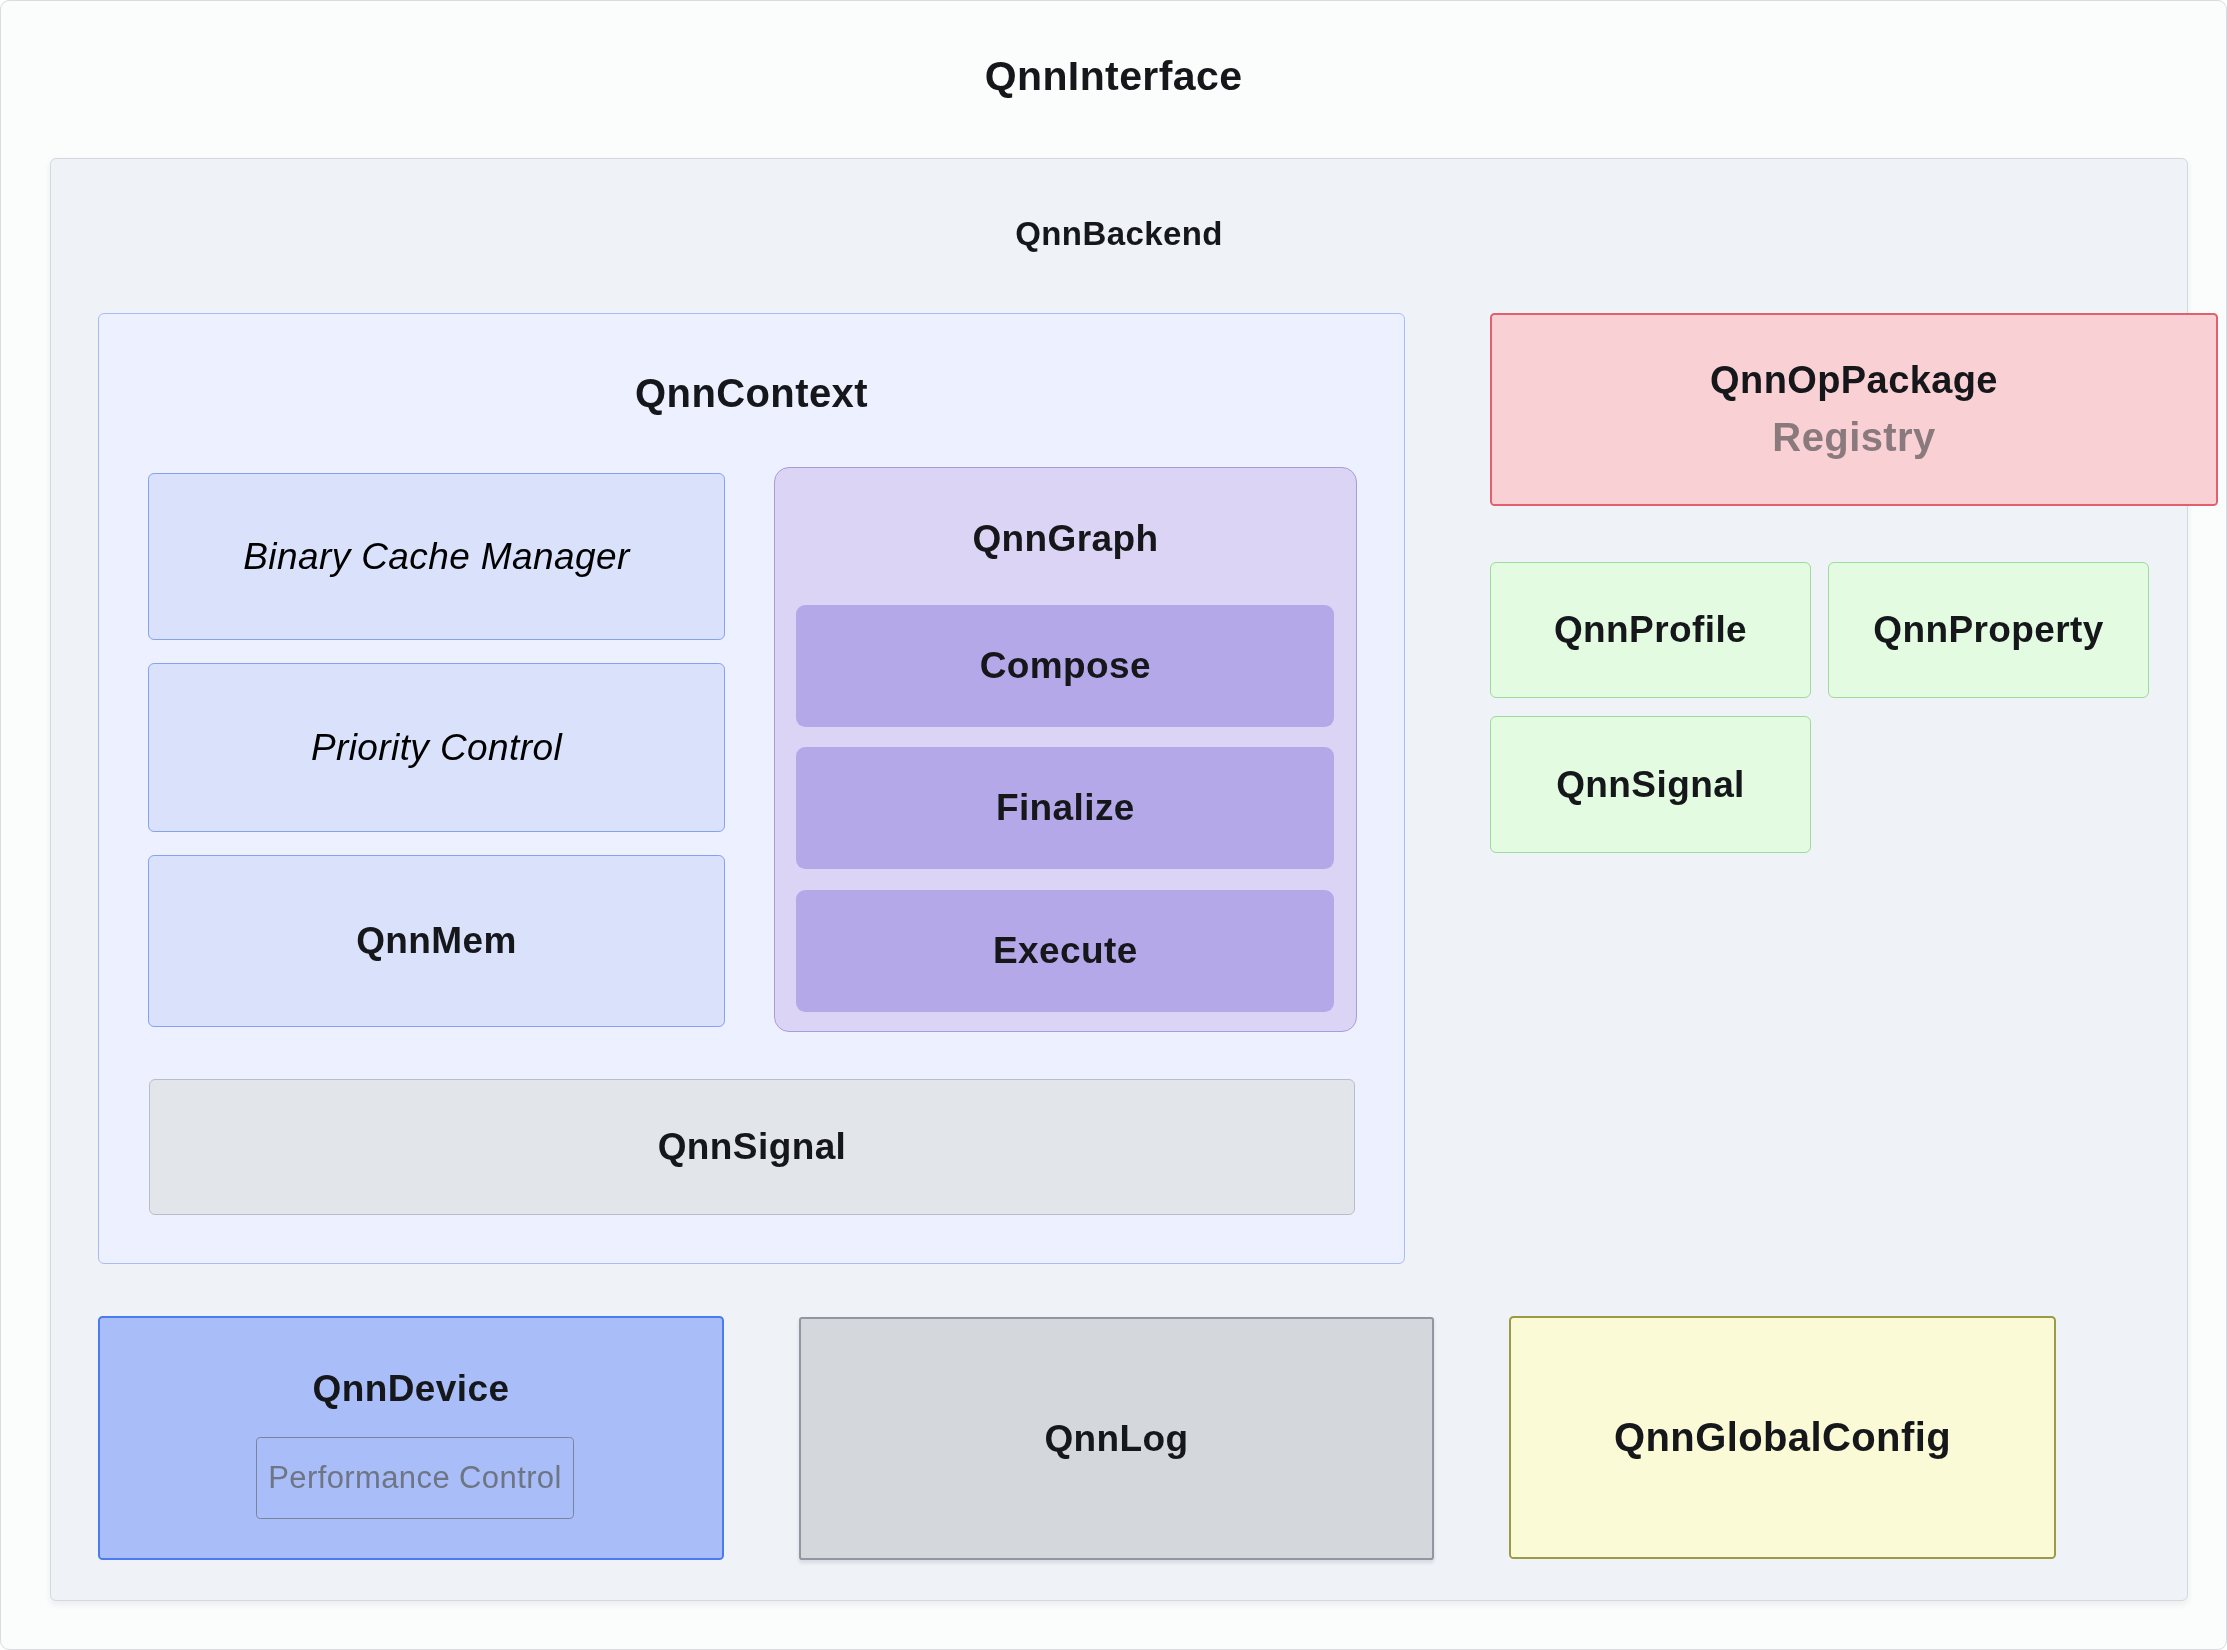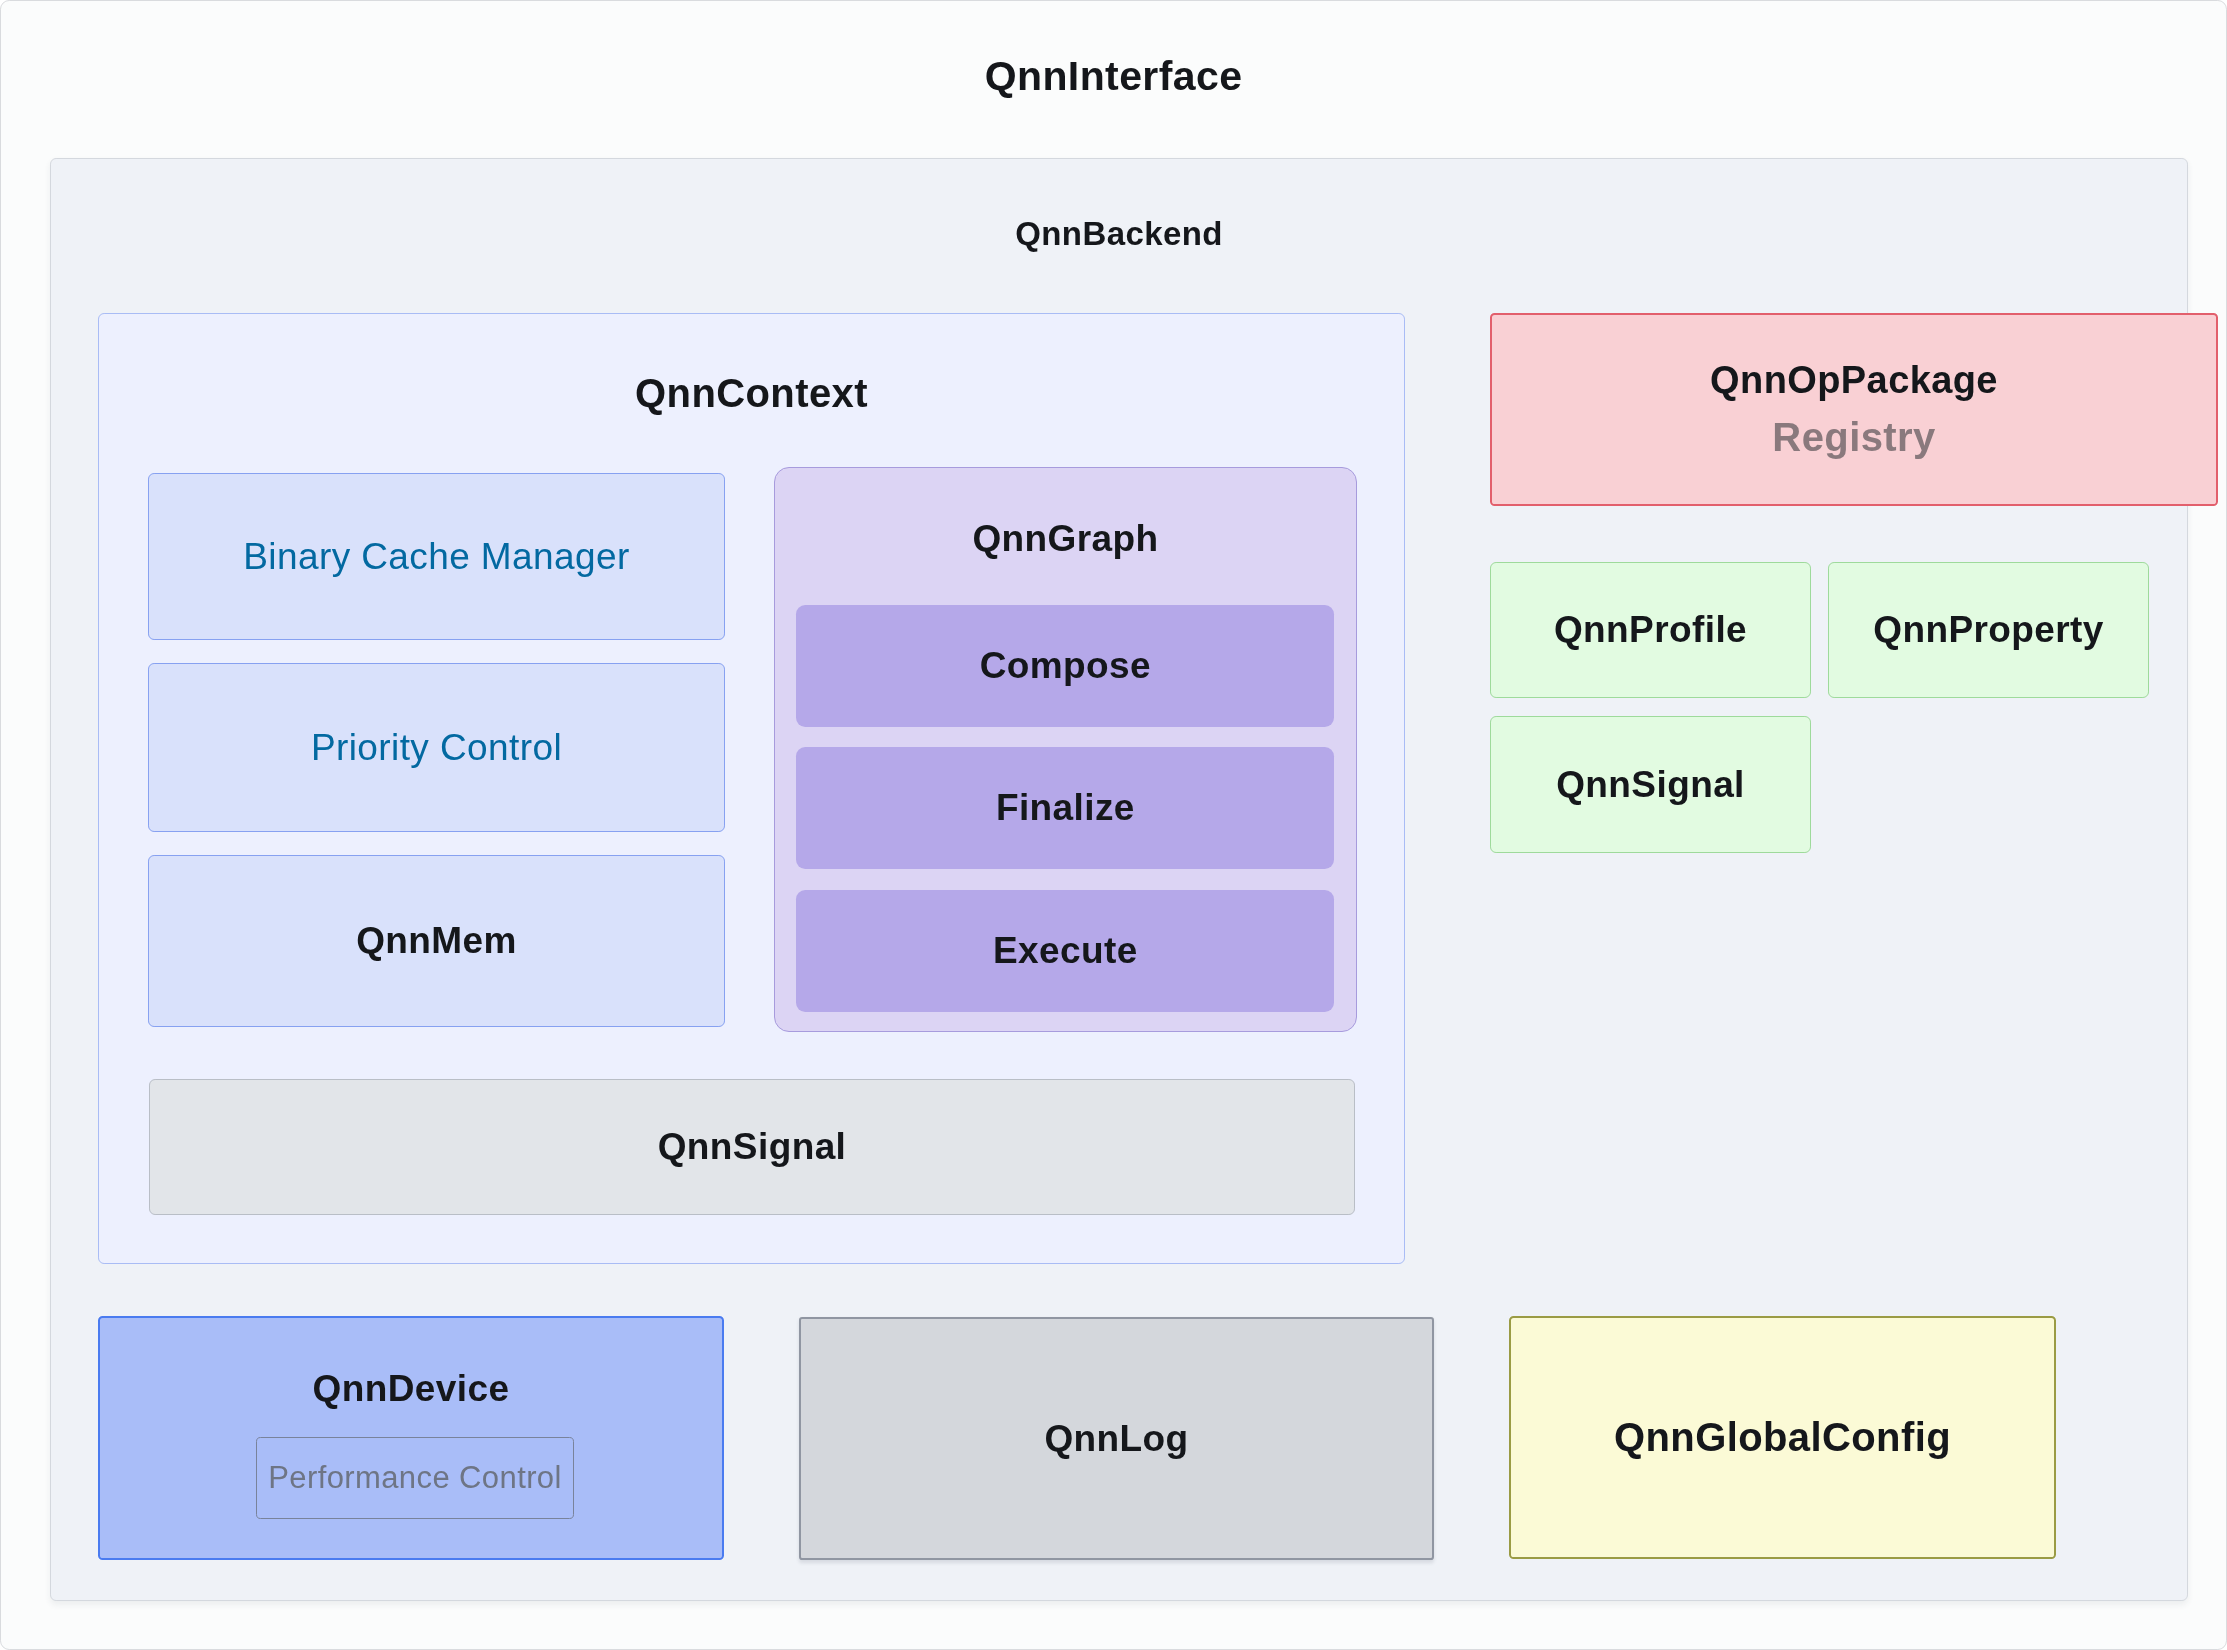--- a/index.html
+++ b/index.html
@@ -76,21 +76,21 @@
     width: 577px;
     background: #D9E1FB;
     border: 1.5px solid #87A1F1;
     border-radius: 6.1px;
     font-size: 37px;
   }
   .pos-bcm      { top: 159px; height: 167px; }
   .pos-priority { top: 349px; height: 169px; }
   .pos-mem      { top: 541px; height: 172px; }
 
-  .muted-label  { color: #0369a1; font-weight: 500; letter-spacing: 0.4px; }
+  .muted-label  { color: #000000; font-weight: 500; letter-spacing: 0.4px; font-style: italic; }
   .bold-label   { color: #15171B; font-weight: 700; letter-spacing: 0.4px; }
 
   .graph {
     left: 675px; top: 153px;
     width: 583px; height: 565px;
     background: #DCD4F4;
     border: 1.5px solid #A79BDD;
     border-radius: 15px;
   }
   .graph-title {

